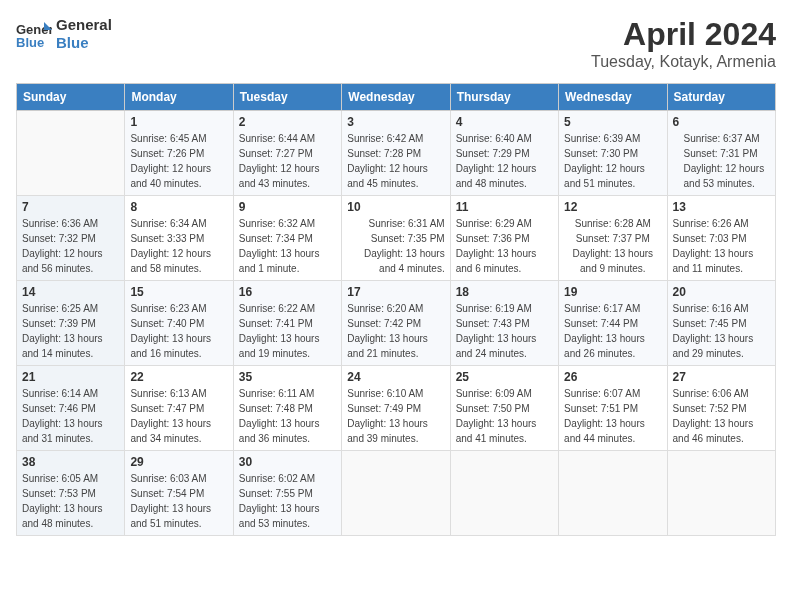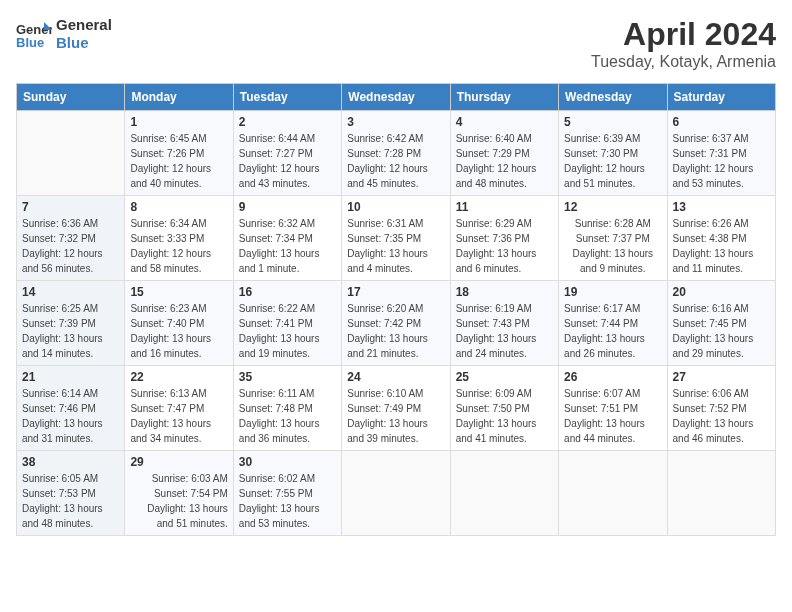--- a/index.html
+++ b/index.html
@@ -149,21 +149,21 @@
         </td>
         <td>
           <span class="day-number">5</span>
           <div class="day-info" style="white-space: pre-line;">Sunrise: 6:39 AM
 Sunset: 7:30 PM
 Daylight: 12 hours
 and 51 minutes.</div>
         </td>
         <td>
           <span class="day-number">6</span>
-          <div class="day-info" style="white-space: pre-line;">Sunrise: 6:37 AM
+          <div class="day-info" style="white-space: pre-line; margin-left: 11px;">Sunrise: 6:37 AM
 Sunset: 7:31 PM
 Daylight: 12 hours
 and 53 minutes.</div>
         </td>
       </tr>
       <tr>
         <td>
           <span class="day-number">7</span>
           <div class="day-info" style="white-space: pre-line;">Sunrise: 6:36 AM
 Sunset: 7:32 PM
@@ -179,21 +179,21 @@
         </td>
         <td>
           <span class="day-number">9</span>
           <div class="day-info" style="white-space: pre-line;">Sunrise: 6:32 AM
 Sunset: 7:34 PM
 Daylight: 13 hours
 and 1 minute.</div>
         </td>
         <td>
           <span class="day-number">10</span>
-          <div class="day-info" style="white-space: pre-line;">Sunrise: 6:31 AM
+          <div class="day-info" style="white-space: pre-line; text-align: right;">Sunrise: 6:31 AM
 Sunset: 7:35 PM
 Daylight: 13 hours
 and 4 minutes.</div>
         </td>
         <td>
           <span class="day-number">11</span>
           <div class="day-info" style="white-space: pre-line;">Sunrise: 6:29 AM
 Sunset: 7:36 PM
 Daylight: 13 hours
 and 6 minutes.</div>
@@ -201,21 +201,21 @@
         <td>
           <span class="day-number">12</span>
           <div class="day-info" style="white-space: pre-line; text-align: center;">Sunrise: 6:28 AM
 Sunset: 7:37 PM
 Daylight: 13 hours
 and 9 minutes.</div>
         </td>
         <td>
           <span class="day-number">13</span>
           <div class="day-info" style="white-space: pre-line;">Sunrise: 6:26 AM
-Sunset: 4:38 PM
+Sunset: 7:03 PM
 Daylight: 13 hours
 and 11 minutes.</div>
         </td>
       </tr>
       <tr>
         <td>
           <span class="day-number">14</span>
           <div class="day-info" style="white-space: pre-line;">Sunrise: 6:25 AM
 Sunset: 7:39 PM
 Daylight: 13 hours
@@ -318,21 +318,21 @@
       <tr>
         <td>
           <span class="day-number">38</span>
           <div class="day-info" style="white-space: pre-line;">Sunrise: 6:05 AM
 Sunset: 7:53 PM
 Daylight: 13 hours
 and 48 minutes.</div>
         </td>
         <td>
           <span class="day-number">29</span>
-          <div class="day-info" style="white-space: pre-line; text-align: right;">Sunrise: 6:03 AM
+          <div class="day-info" style="white-space: pre-line;">Sunrise: 6:03 AM
 Sunset: 7:54 PM
 Daylight: 13 hours
 and 51 minutes.</div>
         </td>
         <td>
           <span class="day-number">30</span>
           <div class="day-info" style="white-space: pre-line;">Sunrise: 6:02 AM
 Sunset: 7:55 PM
 Daylight: 13 hours
 and 53 minutes.</div>

